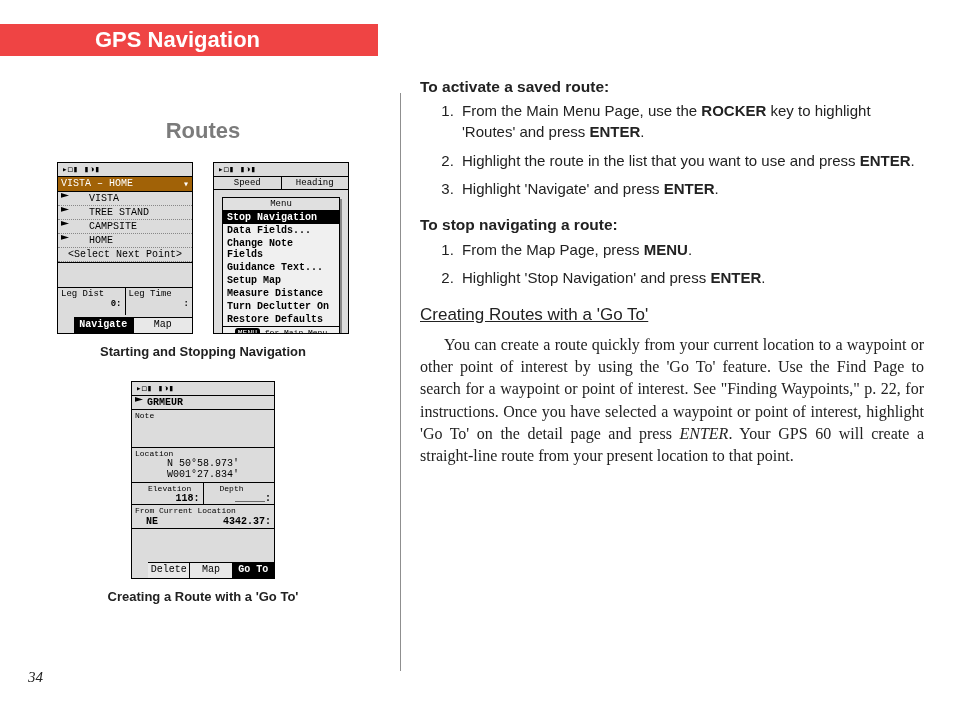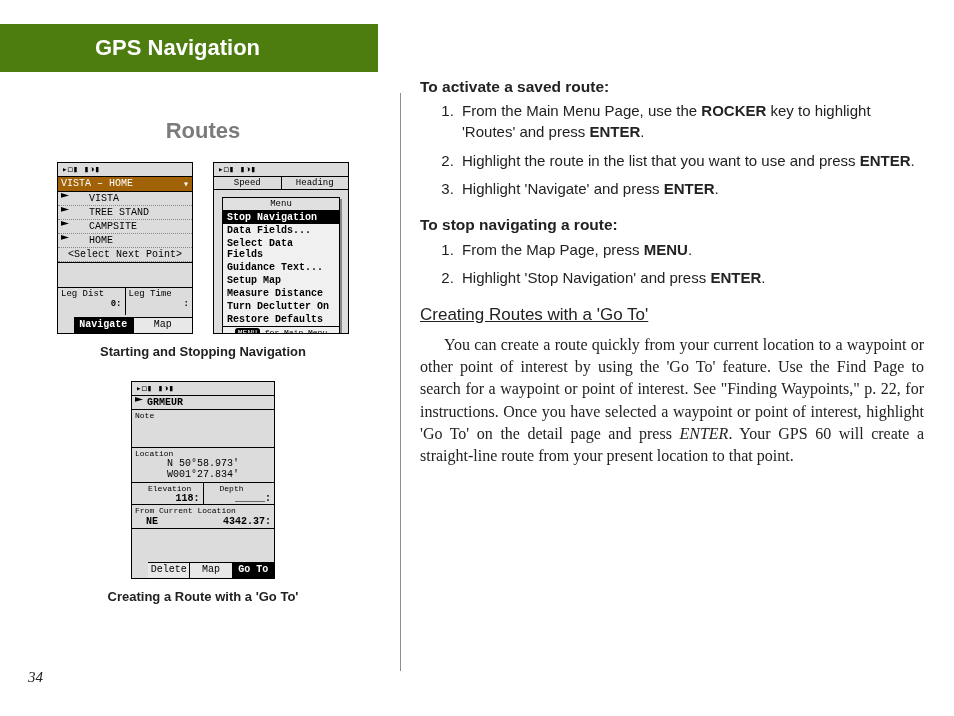--- a/index.html
+++ b/index.html
@@ -8,22 +8,22 @@
     height: 716px;
     background: #fff;
     font-family: Arial, Helvetica, sans-serif;
     color: #222;
     position: relative;
     overflow: hidden;
   }
   .header-bar {
     position: absolute;
     left: 0; top: 24px;
-    width: 378px; height: 48px;
-    background: #4d7c0f;
+    width: 378px; height: 32px;
+    background: #ef4444;
     display: flex;
     align-items: center;
     padding-left: 95px;
   }
   .header-bar span {
     color: #fff;
     font-size: 22px;
     font-weight: bold;
     font-family: "Trebuchet MS", Arial, sans-serif;
   }
@@ -268,21 +268,21 @@
     <div class="lcd screenB">
       <div class="topbar">▸◻▮ ▮◑▮</div>
       <div class="headrow">
         <div>Speed</div>
         <div>Heading</div>
       </div>
       <div class="menu">
         <div class="menu-title">Menu</div>
         <div class="menu-item sel">Stop Navigation</div>
         <div class="menu-item">Data Fields...</div>
-        <div class="menu-item">Select Data Fields</div>
+        <div class="menu-item">Change Note Fields</div>
         <div class="menu-item">Guidance Text...</div>
         <div class="menu-item">Setup Map</div>
         <div class="menu-item">Measure Distance</div>
         <div class="menu-item">Turn Declutter On</div>
         <div class="menu-item">Restore Defaults</div>
         <div class="menu-foot">
           <span class="pill">MENU</span>
           <span>for Main Menu</span>
         </div>
       </div>

